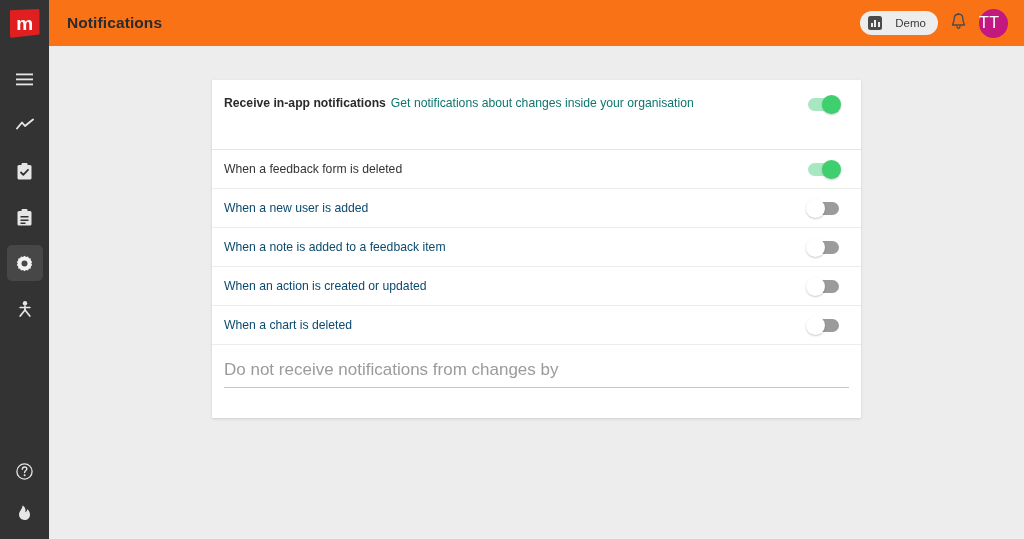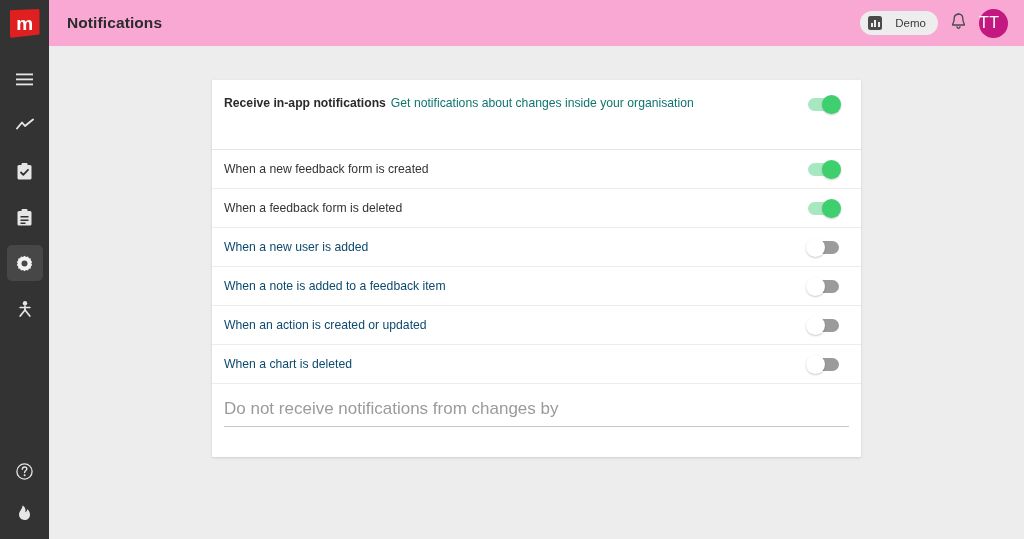--- a/index.html
+++ b/index.html
@@ -50,21 +50,21 @@
   .nav-item svg { display: block; }
   .nav-spacer { flex: 1 1 auto; }
   .nav-top-gap { height: 14px; }
   .nav-gap { height: 5px; }
   .nav-bottom { margin-bottom: 9px; }
 
   
   .main { flex: 1 1 auto; height: 539px; display: flex; flex-direction: column; }
 
   .topbar {
-    height: 47px; background: #f9a8d4;
+    height: 47px; background: #f97316;
     display: flex; align-items: center;
     padding: 0 16px 0 18px;
     flex: 0 0 47px;
     border-bottom: 1px solid #eaeaea;
   }
   .page-title {
     font-size: 15.5px; color: #2b2b2b; font-weight: bold;
     letter-spacing: 0.1px;
   }
   .topbar-right {
@@ -317,28 +317,20 @@
             <div class="row-title-main">Receive in-app notifications</div>
             <div class="row-sub">Get notifications about changes inside your organisation</div>
           </div>
           <div class="toggle-holder">
             <div class="toggle on">
               <span class="knob"></span>
             </div>
           </div>
         </div>
 
-        <div class="row row-item">
-          <div class="row-label">When a new feedback form is created</div>
-          <div class="toggle-holder">
-            <div class="toggle on">
-              <span class="knob"></span>
-            </div>
-          </div>
-        </div>
 
         <div class="row row-item">
           <div class="row-label">When a feedback form is deleted</div>
           <div class="toggle-holder">
             <div class="toggle on">
               <span class="knob"></span>
             </div>
           </div>
         </div>
 

